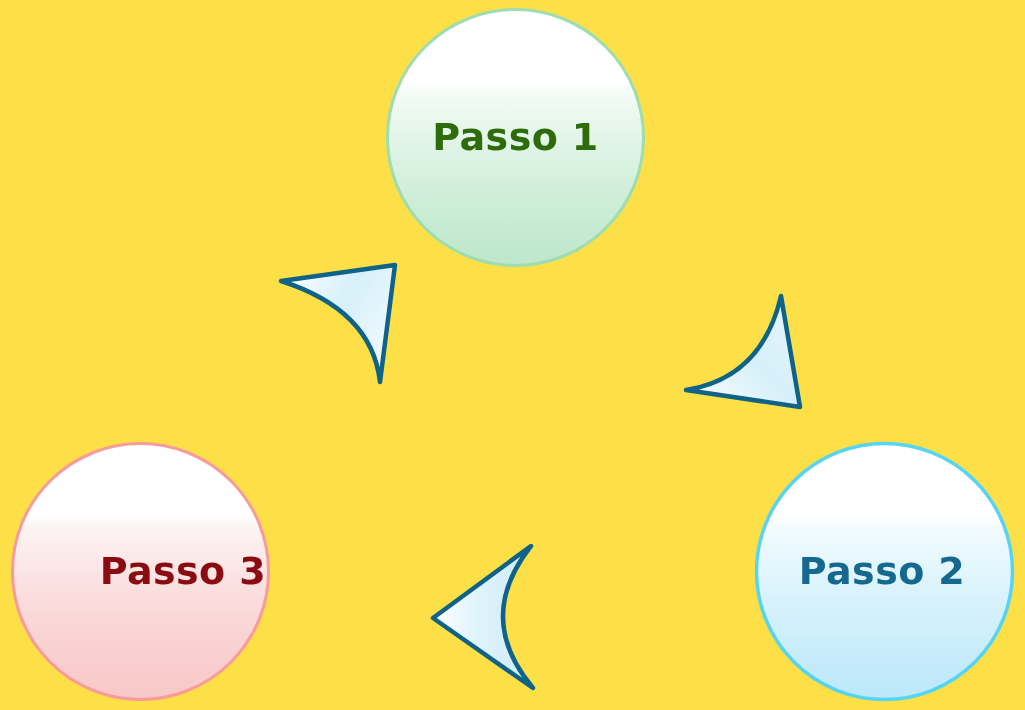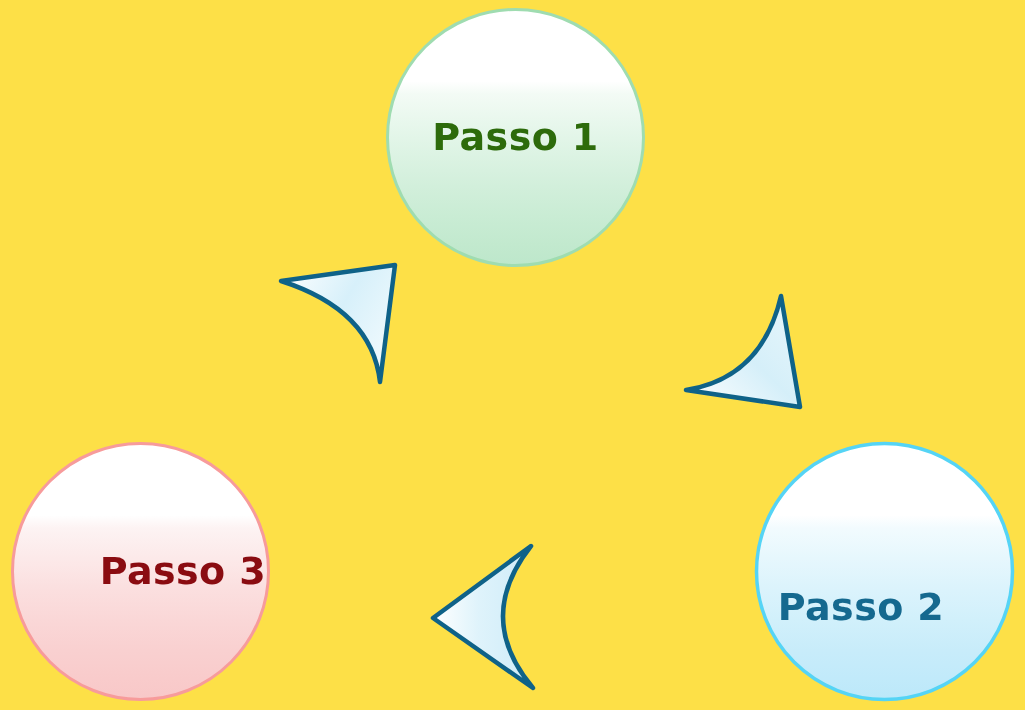--- a/index.html
+++ b/index.html
@@ -36,25 +36,24 @@
     -webkit-user-select: none;
     user-select: none;
   }
   #label-step1 {
     left: 386px;
     top: 115px;
     width: 259px;
     color: #2d6b0b;
   }
   #label-step2 {
-    left: 725px;
+    left: 746px;
     top: 549px;
     width: 272px;
     color: #15698f;
-    margin-top: 36px;
   }
   #label-step3 {
     left: 24px;
     top: 549px;
     width: 242px;
     color: #8a0c11;
     text-align: right;
   }
 </style>
 </head>

